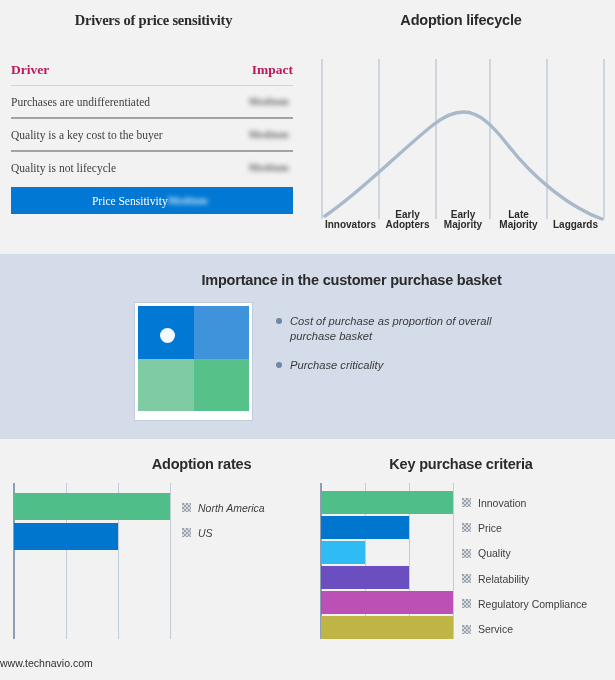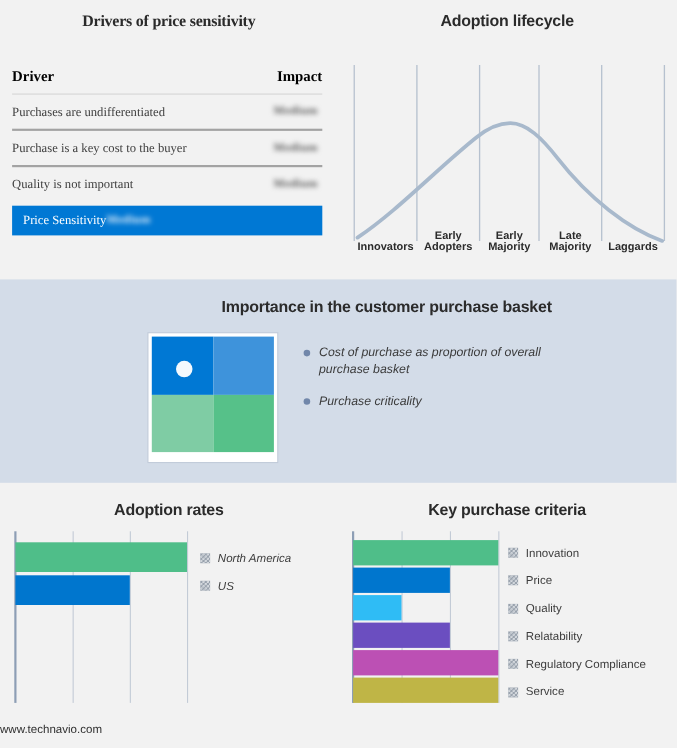--- a/index.html
+++ b/index.html
@@ -45,21 +45,21 @@
   .dt-header {
     display: flex;
     justify-content: space-between;
     align-items: baseline;
     padding-bottom: 7px;
     border-bottom: 1px solid #d5d5d5;
   }
   .dt-header-cell {
     font-size: 13.5px;
     font-weight: bold;
-    color: #000000;
+    color: #be185d;
   }
   .dt-row {
     display: flex;
     justify-content: space-between;
     align-items: center;
     height: 31px;
     border-bottom: 2px solid #a3a3a3;
   }
   .dt-row.last { border-bottom: none; }
   .dt-driver {
@@ -72,23 +72,23 @@
     font-weight: bold;
     filter: blur(2.6px);
     letter-spacing: 0.4px;
     padding-right: 4px;
     user-select: none;
   }
   .dt-row-highlight {
     background: #0078d4;
     height: 27px;
     display: flex;
-    justify-content: flex-start;
+    justify-content: center;
     align-items: center;
-    padding: 0 10px;
+    padding: 0 24px;
     box-sizing: border-box;
     margin-top: 4px;
     width: 282px;
   }
   .dt-row-highlight .dt-driver { color: #ffffff; font-size: 11.5px; }
   .dt-row-highlight .dt-impact { color: #e8f1fa; filter: blur(2.6px); }
 
   
   #lifecycle-panel {
     position: absolute;
@@ -169,21 +169,21 @@
   }
 
   
   #bottom-section {
     position: absolute;
     left: 0; top: 439px;
     width: 615px; height: 241px;
     background: #f2f2f2;
   }
   .barchart-panel { position: absolute; top: 0; height: 241px; }
-  #adoption-panel { left: 0; width: 307px; }
+  #adoption-panel { left: 0; width: 307px; padding-left: 48px; }
   #criteria-panel { left: 307px; width: 308px; }
   .barchart-panel .panel-title { margin-top: 17px; }
 
   .plot {
     position: absolute;
     top: 44px;
   }
   #adoption-plot { left: 13px; width: 157px; height: 156px; }
   #criteria-plot { left: 13px; width: 140px; height: 156px; }
 
@@ -252,25 +252,25 @@
       <div class="dt-header">
         <div class="dt-header-cell">Driver</div>
         <div class="dt-header-cell">Impact</div>
       </div>
 
       <div class="dt-row">
         <div class="dt-driver">Purchases are undifferentiated</div>
         <div class="dt-impact">Medium</div>
       </div>
       <div class="dt-row">
-        <div class="dt-driver">Purchase is a key cost to the buyer</div>
+        <div class="dt-driver">Quality is a key cost to the buyer</div>
         <div class="dt-impact">Medium</div>
       </div>
       <div class="dt-row last">
-        <div class="dt-driver">Quality is not important</div>
+        <div class="dt-driver">Quality is not lifecycle</div>
         <div class="dt-impact">Medium</div>
       </div>
 
       <div class="dt-row-highlight">
         <div class="dt-driver">Price Sensitivity</div>
         <div class="dt-impact">Medium</div>
       </div>
     </div>
   </div>
 

